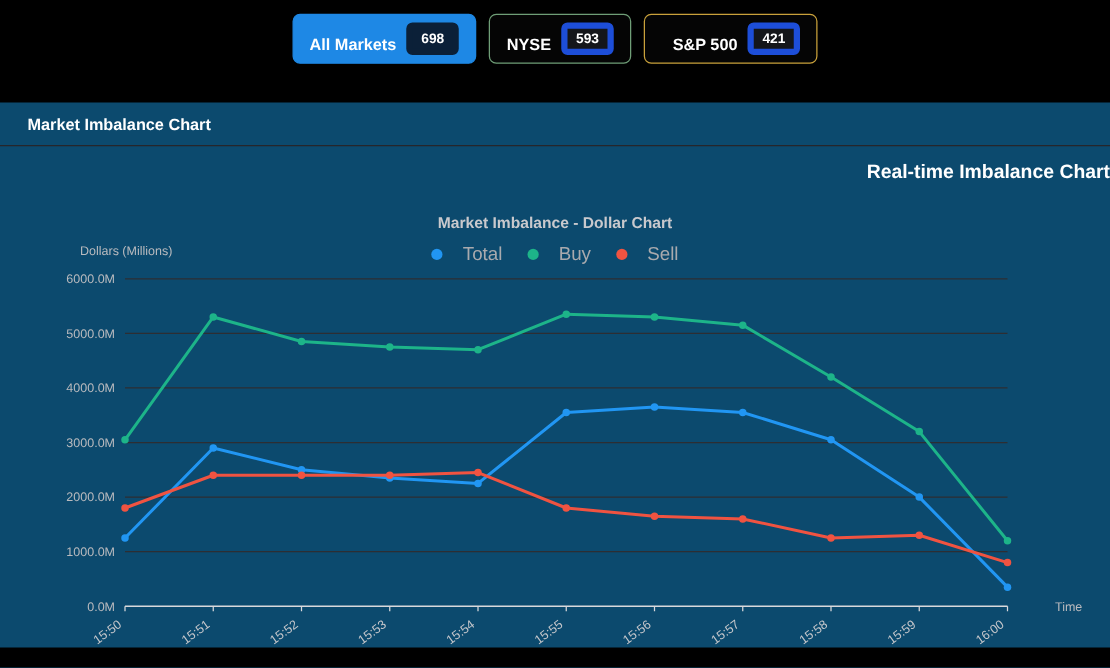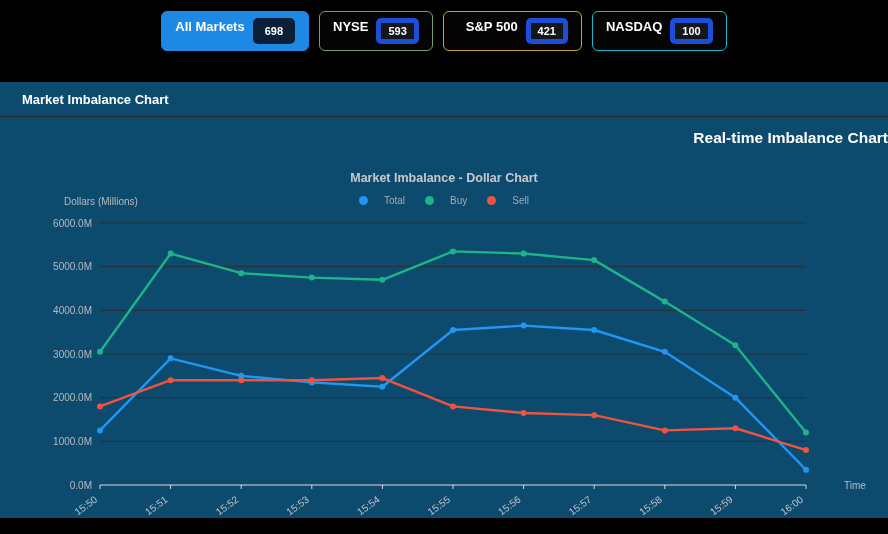--- a/index.html
+++ b/index.html
@@ -13,21 +13,21 @@
   .tabs-bar {
     display: flex;
     justify-content: center;
     align-items: center;
     gap: 10px;
     padding-top: 15px;
     height: 46px;
   }
   .tab {
     display: inline-flex;
-    align-items: flex-start;
+    align-items: flex-end;
     gap: 8px;
     padding: 6px 13px;
     border-radius: 6px;
     background: #050505;
     border: 1px solid transparent;
     color: #fff;
     font-size: 13px;
     font-weight: 700;
     font-family: inherit;
     cursor: pointer;
@@ -69,45 +69,41 @@
   }
   .chart-subrow { position: relative; height: 22px; margin-top: 6px; }
   .y-axis-label { position: absolute; left: 64px; top: 5px; font-size: 10px; color: #b9babe; }
   .legend {
     display: flex;
     justify-content: center;
     align-items: center;
     gap: 20px;
     padding-top: 4px;
   }
-  .legend-item { display: inline-flex; align-items: center; gap: 16px; font-size: 10px; color: #a9aaae; cursor: pointer; }
+  .legend-item { display: inline-flex; align-items: center; gap: 16px; font-size: 15px; color: #a9aaae; cursor: pointer; }
   .legend-dot { width: 9px; height: 9px; border-radius: 50%; display: inline-block; }
   svg text { font-family: "Liberation Sans", sans-serif; }
 </style>
 </head>
 <body>
 
 <div class="page">
 
   <div class="tabs-bar" id="tabs-bar">
       <button class="tab tab--active">
         <span>All Markets</span>
         <span class="badge">698</span>
       </button>
       <button class="tab tab--nyse">
         <span>NYSE</span>
         <span class="badge">593</span>
       </button>
       <button class="tab tab--sp500">
         <span>S&amp;P 500</span>
         <span class="badge">421</span>
-      </button>
-      <button class="tab tab--nasdaq">
-        <span>NASDAQ</span>
-        <span class="badge">100</span>
       </button>
     </div>
 
   <div class="panel">
     <div class="panel-header">
       <h2>Market Imbalance Chart</h2>
     </div>
     <div class="panel-body">
       <h1 class="page-title">Real-time Imbalance Chart</h1>
 

